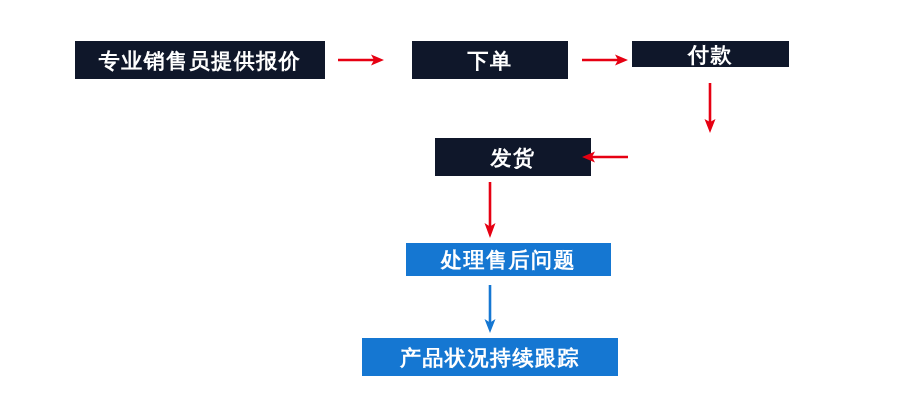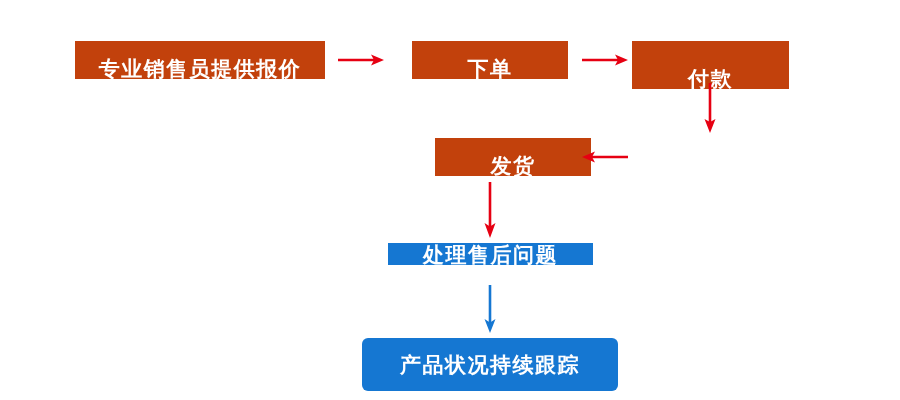--- a/index.html
+++ b/index.html
@@ -24,22 +24,21 @@
     justify-content: center;
     box-sizing: border-box;
     color: #ffffff;
     font-weight: 700;
     letter-spacing: 1px;
     white-space: nowrap;
     line-height: 1;
     user-select: none;
   }
   .node.red {
-    background: #c2410c;
-    align-items: flex-end;
+    background: #0f172a;
   }
   .node.blue {
     background: #1577d2;
   }
   .node-label {
     display: block;
     font-size: 21px;
     font-weight: 700;
     letter-spacing: 1.5px;
   }
@@ -58,34 +57,34 @@
 <div id="canvas">
 
   <div class="node red" style="left:75px; top:41px; width:250px; height:38px;">
     <span class="node-label">专业销售员提供报价</span>
   </div>
 
   <div class="node red" style="left:412px; top:41px; width:156px; height:38px;">
     <span class="node-label">下单</span>
   </div>
 
-  <div class="node red" style="left:632px; top:41px; width:157px; height:48px;">
+  <div class="node red" style="left:632px; top:41px; width:157px; height:26px;">
     <span class="node-label">付款</span>
   </div>
 
 
   <div class="node red" style="left:435px; top:138px; width:156px; height:38px;">
     <span class="node-label">发货</span>
   </div>
 
-  <div class="node blue" style="left:388px; top:243px; width:205px; height:22px;">
+  <div class="node blue" style="left:406px; top:243px; width:205px; height:33px;">
     <span class="node-label">处理售后问题</span>
   </div>
 
-  <div class="node blue" style="left:362px; top:338px; width:256px; height:53px;border-radius:6px;">
+  <div class="node blue" style="left:362px; top:338px; width:256px; height:38px;">
     <span class="node-label">产品状况持续跟踪</span>
   </div>
 
   <div class="edge" style="left:338px; top:50px; width:50px; height:20px;">
     <svg width="50" height="20" viewBox="0 0 50 20">
       <line x1="0" y1="10" x2="38" y2="10" stroke="#e60012" stroke-width="2.6"></line>
       <polygon points="46,10 33,4.5 36,10 33,15.5" fill="#e60012"></polygon>
     </svg>
   </div>
 

